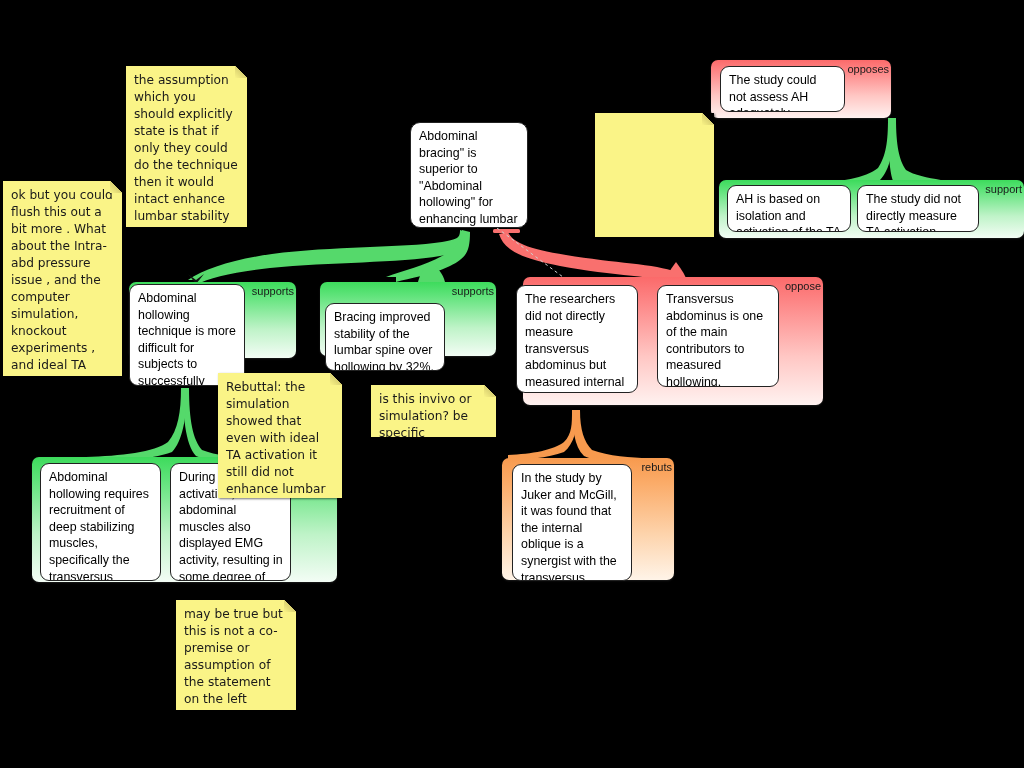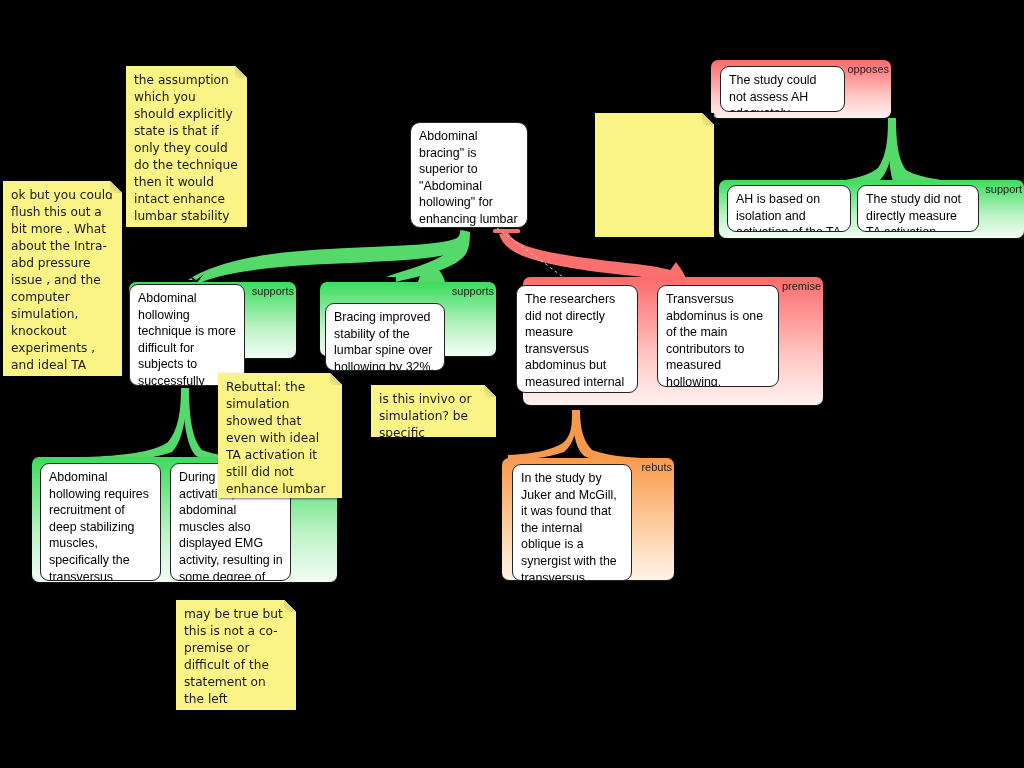--- a/index.html
+++ b/index.html
@@ -112,21 +112,21 @@
   </div>
 
   <div class="group green" style="left:320px;top:282px;width:176px;height:74px;">
     <span class="grouplabel">supports</span>
   </div>
   <div class="card" style="left:325px;top:286px;width:120px;height:68px;margin-top:17px;">
     <span>Bracing improved stability of the lumbar spine over hollowing by 32%.</span>
   </div>
 
   <div class="group red" style="left:523px;top:277px;width:300px;height:128px;">
-    <span class="grouplabel">premise</span>
+    <span class="grouplabel">oppose</span>
   </div>
   <div class="card" style="left:516px;top:285px;width:122px;height:108px;">
     <span>The researchers did not directly measure transversus abdominus but measured internal oblique.</span>
   </div>
   <div class="card" style="left:657px;top:285px;width:122px;height:102px;">
     <span>Transversus abdominus is one of the main contributors to measured hollowing.</span>
   </div>
 
   <div class="group green" style="left:32px;top:457px;width:305px;height:125px;">
     <span class="grouplabel"></span>
@@ -164,16 +164,16 @@
     <span>Rebuttal: the simulation showed that even with ideal TA activation it still did not enhance lumbar stability</span>
   </div>
 
   <div class="note" style="left:371px;top:385px;width:125px;height:52px;">
     <span class="fold"></span>
     <span>is this invivo or simulation? be specific</span>
   </div>
 
   <div class="note" style="left:176px;top:600px;width:120px;height:110px;">
     <span class="fold"></span>
-    <span>may be true but this is not a co-premise or difficult of the statement on the left</span>
+    <span>may be true but this is not a co-premise or assumption of the statement on the left</span>
   </div>
 
 </div>
 
 </body></html>

